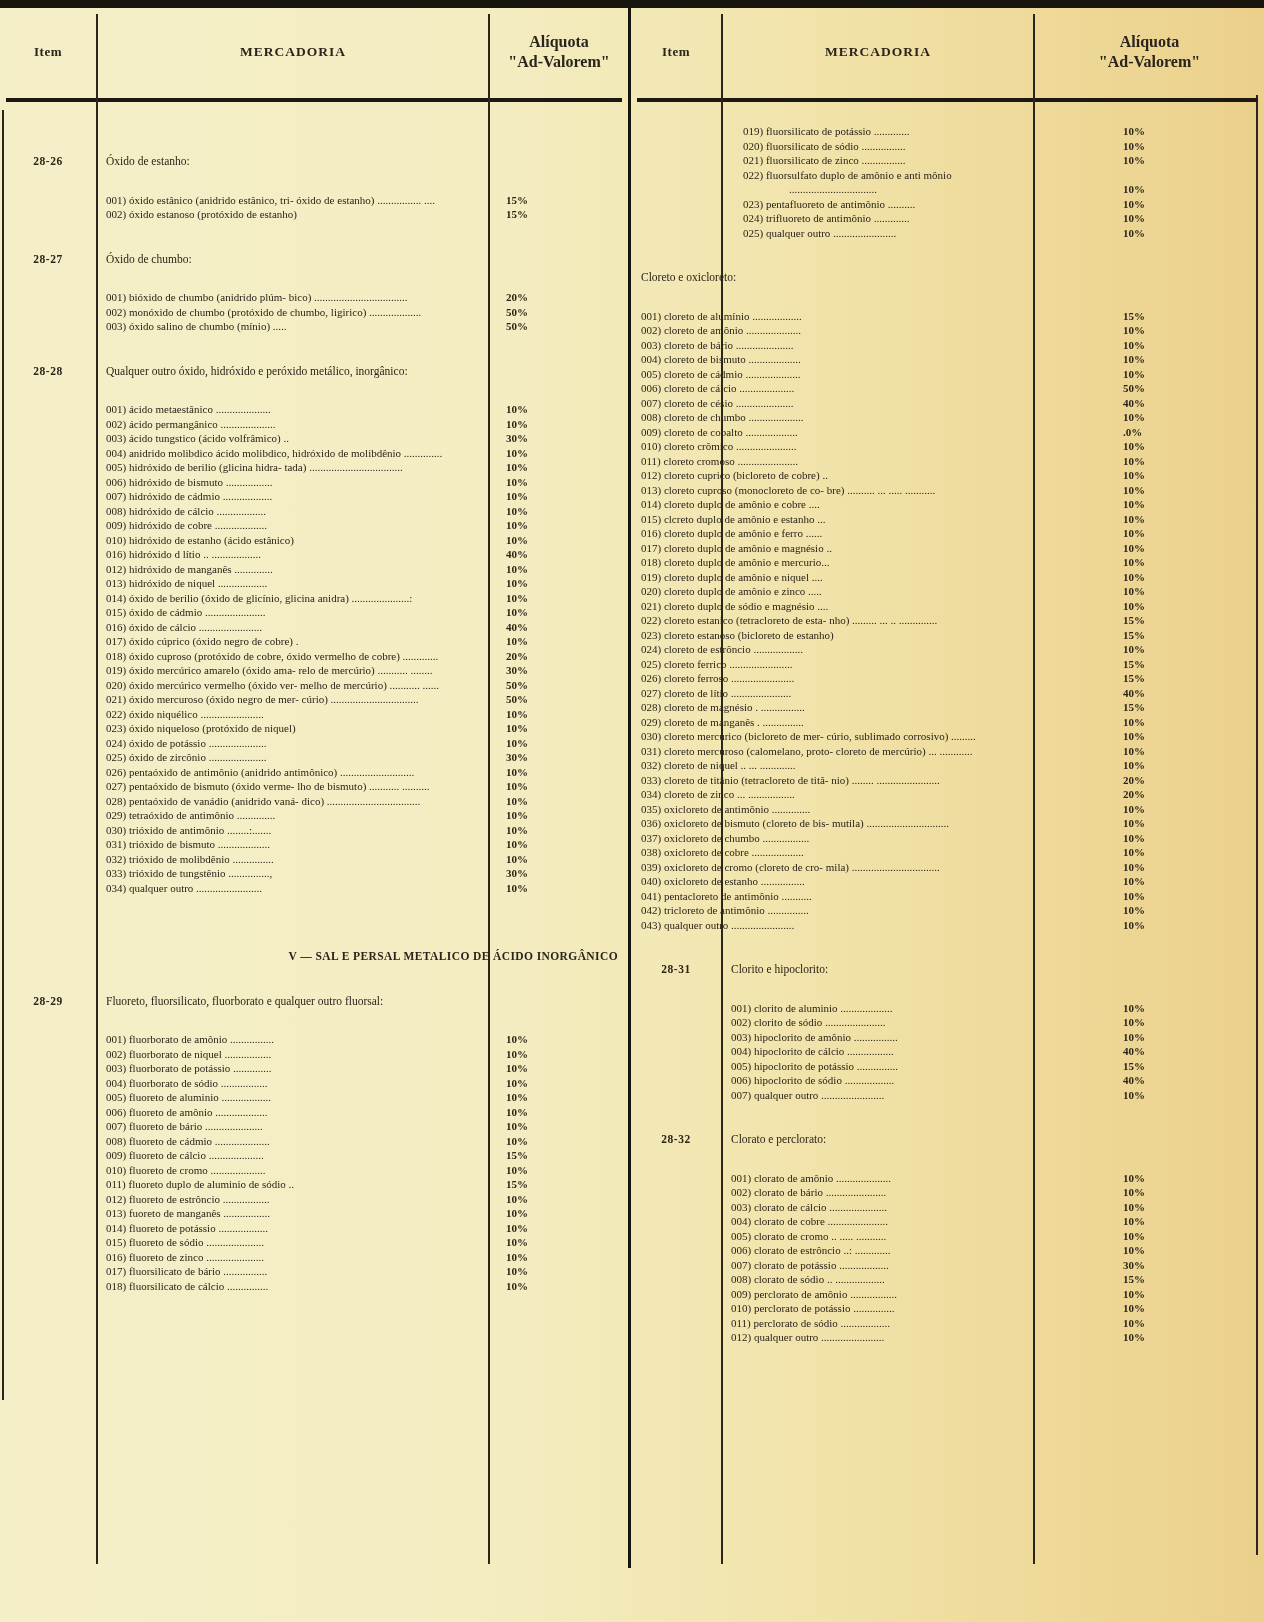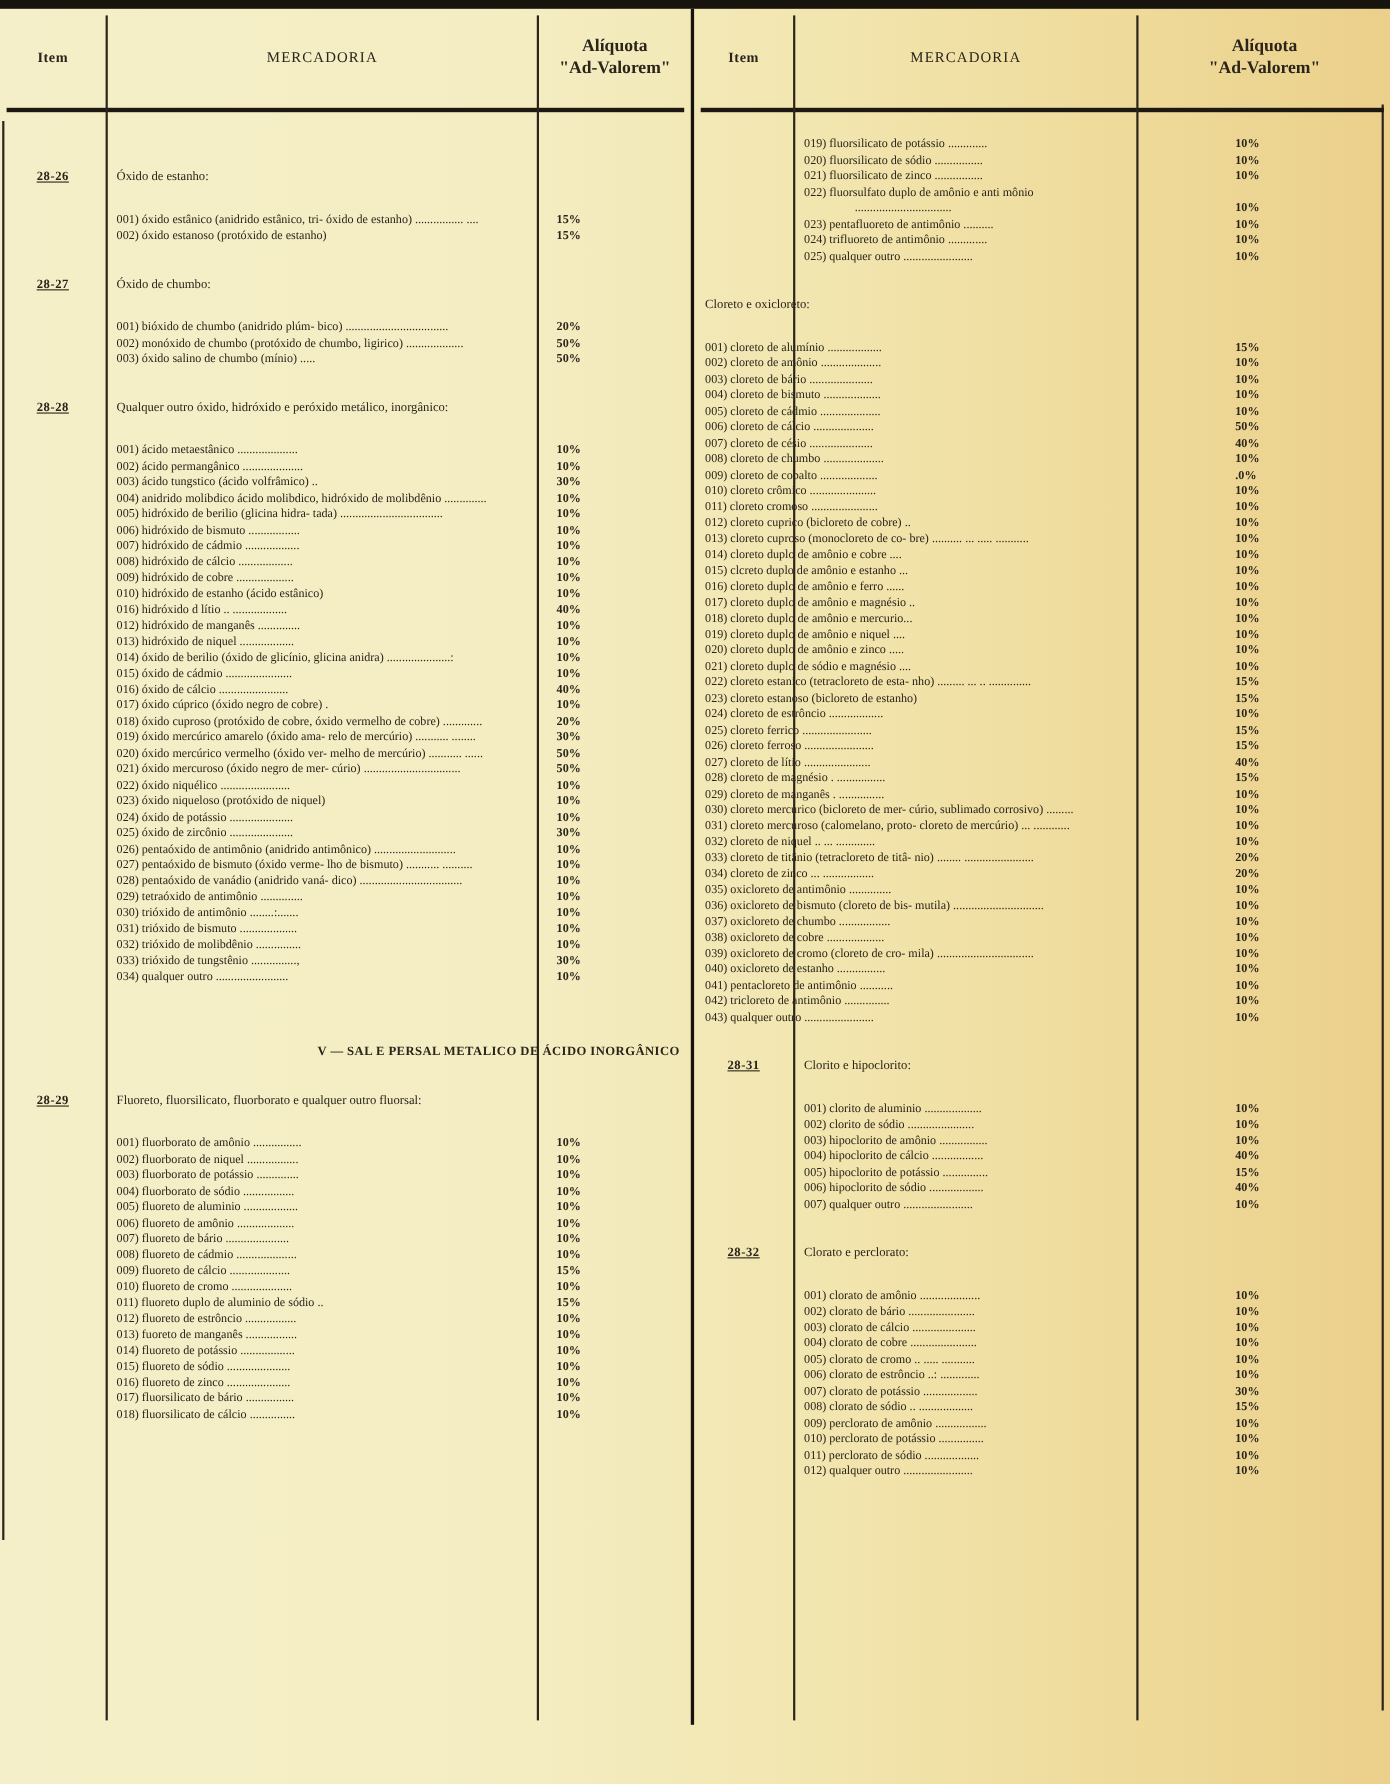--- a/index.html
+++ b/index.html
@@ -15,38 +15,38 @@
   .edge.left{left:2px;top:110px;height:1290px;}
   .edge.right{left:1256px;top:95px;height:1460px;}
   .cols{position:absolute;top:8px;left:0;width:1264px;height:1614px;display:flex;}
   .tcol{position:relative;box-sizing:border-box;}
   .tcol.leftcol{width:628px;--codew:96px;--ratew:138px;}
   .tcol.rightcol{width:633px;--codew:90px;--ratew:229px;}
   .center-divider{width:3px;background:#17130d;height:1560px;}
   
   .thead{position:relative;height:88px;display:flex;align-items:center;}
   .h-item{width:var(--codew);text-align:center;font-size:13px;font-weight:700;letter-spacing:.5px;}
-  .h-merc{flex:1;text-align:center;font-size:13.5px;font-weight:400;letter-spacing:1px;}
+  .h-merc{flex:1;text-align:center;font-size:13.5px;font-weight:700;letter-spacing:1px;}
   .h-rate{width:var(--ratew);text-align:center;font-size:16px;font-weight:700;line-height:20px;}
   .hrule{height:4px;background:#1d1811;margin:2px 6px 0 6px;}
   
   .vrule{position:absolute;width:2px;background:#2b251c;top:6px;bottom:58px;}
   .vrule.v1{left:var(--codew);}
   .vrule.v2{right:var(--ratew);}
   
   .tbody{position:relative;padding-top:22px;font-size:11px;line-height:14.5px;}
   .section{display:flex;margin-top:30px;}
   .section.cont{margin-top:0;}
   .section.gapbig{margin-top:54px;text-align:right;}
-  .codecell{width:var(--codew);flex:none;text-align:center;font-weight:700;font-size:11.5px;letter-spacing:.5px;text-decoration:underline;}
+  .codecell{width:var(--codew);flex:none;text-align:center;font-weight:700;font-size:11.5px;letter-spacing:.5px;}
   .main{flex:1;min-width:0;}
   .stitle{padding:0 10px 0 28px;text-indent:-18px;font-size:11.5px;}
   .subhead{padding:0 10px 0 52px;text-indent:-24px;font-weight:700;font-size:11.5px;letter-spacing:.4px;}
   .rows{margin-top:24px;}
-  .section.cont .rows{margin-top:0;}
+  .section.cont .rows{margin-top:0;margin-left:12px;}
   .row{display:flex;align-items:flex-end;}
   .desc{flex:1;min-width:0;padding:0 8px 0 56px;text-indent:-46px;word-break:break-word;}
   .rate{width:var(--ratew);flex:none;font-weight:700;padding-left:16px;box-sizing:border-box;white-space:nowrap;align-self:flex-end;}
   .rightcol .rate{padding-left:88px;}
 </style>
 </head>
 <body>
 
 <div class="page">
   <div class="topbar"></div>

